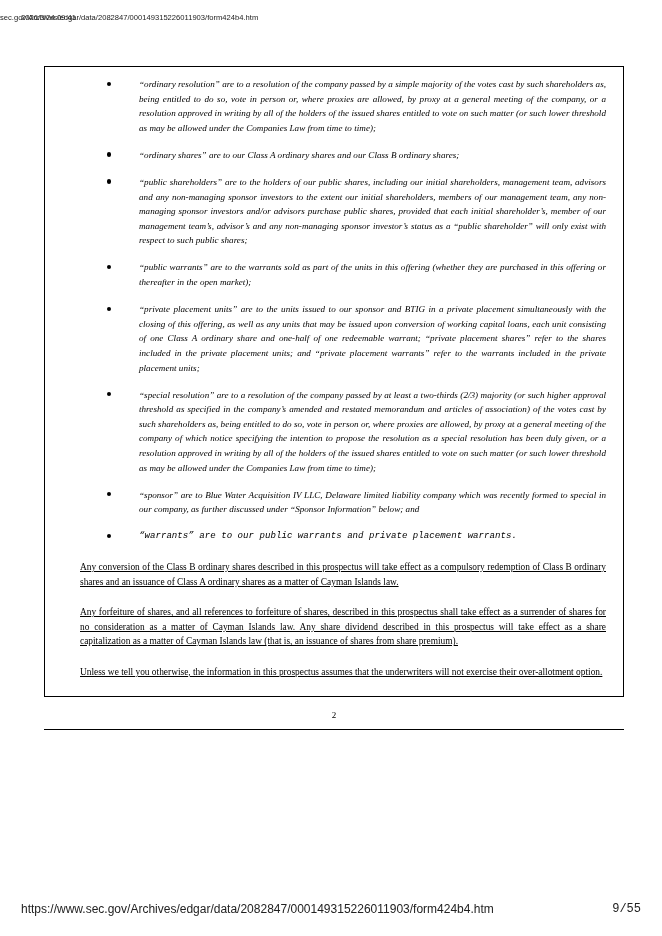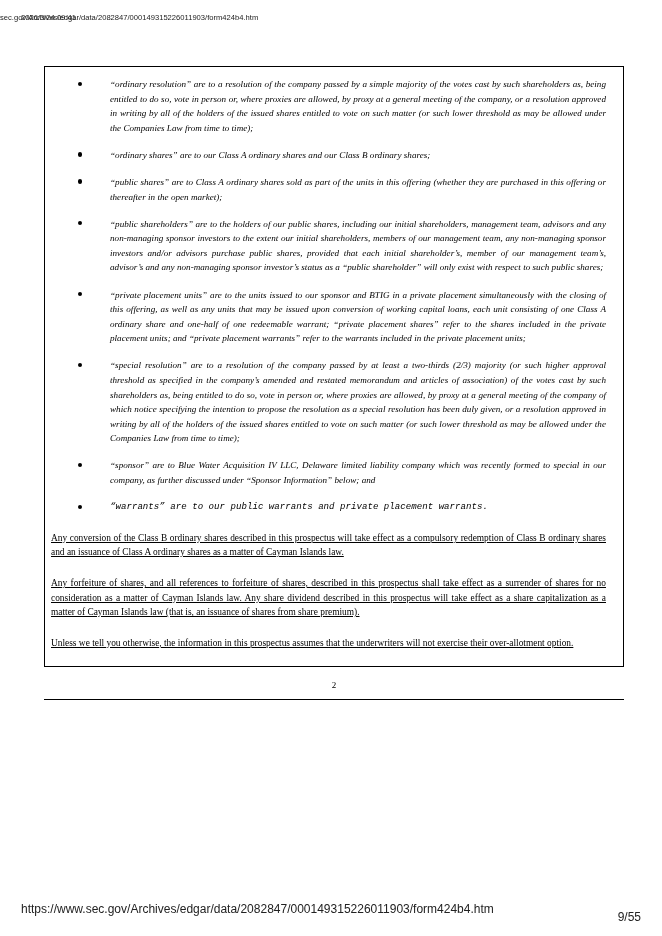--- a/index.html
+++ b/index.html
@@ -45,21 +45,21 @@
   
   .sheet {
     position: absolute;
     left: 44px;
     top: 66px;
     width: 580px;
   }
 
   .content-box {
     border: 1px solid #000000;
-    padding: 10px 17px 16px 6px;
+    padding: 10px 17px 16px 35px;
     box-sizing: border-box;
     width: 580px;
   }
 
   
   ul.defs {
     list-style: none;
     margin: 0;
     padding: 0;
   }
@@ -130,21 +130,22 @@
     white-space: nowrap;
   }
   .print-footer .pf-left {
     position: absolute;
     left: 21px;
     top: 0;
   }
   .print-footer .pf-right {
     position: absolute;
     right: 21px;
-    top: 8px;
+    top: 0;
+    font-family: Liberation Mono, monospace;
   }
 </style>
 </head>
 <body>
 
 <div class="print-header">
   <span class="ph-left">2026/3/24 09:41</span>
   <span class="ph-center">sec.gov/Archives/edgar/data/2082847/000149315226011903/form424b4.htm</span>
 </div>
 
@@ -156,25 +157,25 @@
       <li>
         <span class="bullet"></span>
         <span class="def-text">“ordinary resolution” are to a resolution of the company passed by a simple majority of the votes cast by such shareholders as, being entitled to do so, vote in person or, where proxies are allowed, by proxy at a general meeting of the company, or a resolution approved in writing by all of the holders of the issued shares entitled to vote on such matter (or such lower threshold as may be allowed under the Companies Law from time to time);</span>
       </li>
       <li>
         <span class="bullet"></span>
         <span class="def-text">“ordinary shares” are to our Class A ordinary shares and our Class B ordinary shares;</span>
       </li>
       <li>
         <span class="bullet"></span>
-        <span class="def-text">“public shares” are to Class A ordinary shares sold as part of the units in this offering (whether they are purchased in this offering or thereafter in the open market);</span>
-      </li>
-      <li>
-        <span class="bullet"></span>
         <span class="def-text">“public shareholders” are to the holders of our public shares, including our initial shareholders, management team, advisors and any non-managing sponsor investors to the extent our initial shareholders, members of our management team, any non-managing sponsor investors and/or advisors purchase public shares, provided that each initial shareholder’s, member of our management team’s, advisor’s and any non-managing sponsor investor’s status as a “public shareholder” will only exist with respect to such public shares;</span>
+      </li>
+      <li>
+        <span class="bullet"></span>
+        <span class="def-text">“public warrants” are to the warrants sold as part of the units in this offering (whether they are purchased in this offering or thereafter in the open market);</span>
       </li>
       <li>
         <span class="bullet"></span>
         <span class="def-text">“private placement units” are to the units issued to our sponsor and BTIG in a private placement simultaneously with the closing of this offering, as well as any units that may be issued upon conversion of working capital loans, each unit consisting of one Class A ordinary share and one-half of one redeemable warrant; “private placement shares” refer to the shares included in the private placement units; and “private placement warrants” refer to the warrants included in the private placement units;</span>
       </li>
       <li>
         <span class="bullet"></span>
         <span class="def-text">“special resolution” are to a resolution of the company passed by at least a two-thirds (2/3) majority (or such higher approval threshold as specified in the company’s amended and restated memorandum and articles of association) of the votes cast by such shareholders as, being entitled to do so, vote in person or, where proxies are allowed, by proxy at a general meeting of the company of which notice specifying the intention to propose the resolution as a special resolution has been duly given, or a resolution approved in writing by all of the holders of the issued shares entitled to vote on such matter (or such lower threshold as may be allowed under the Companies Law from time to time);</span>
       </li>
       <li>

